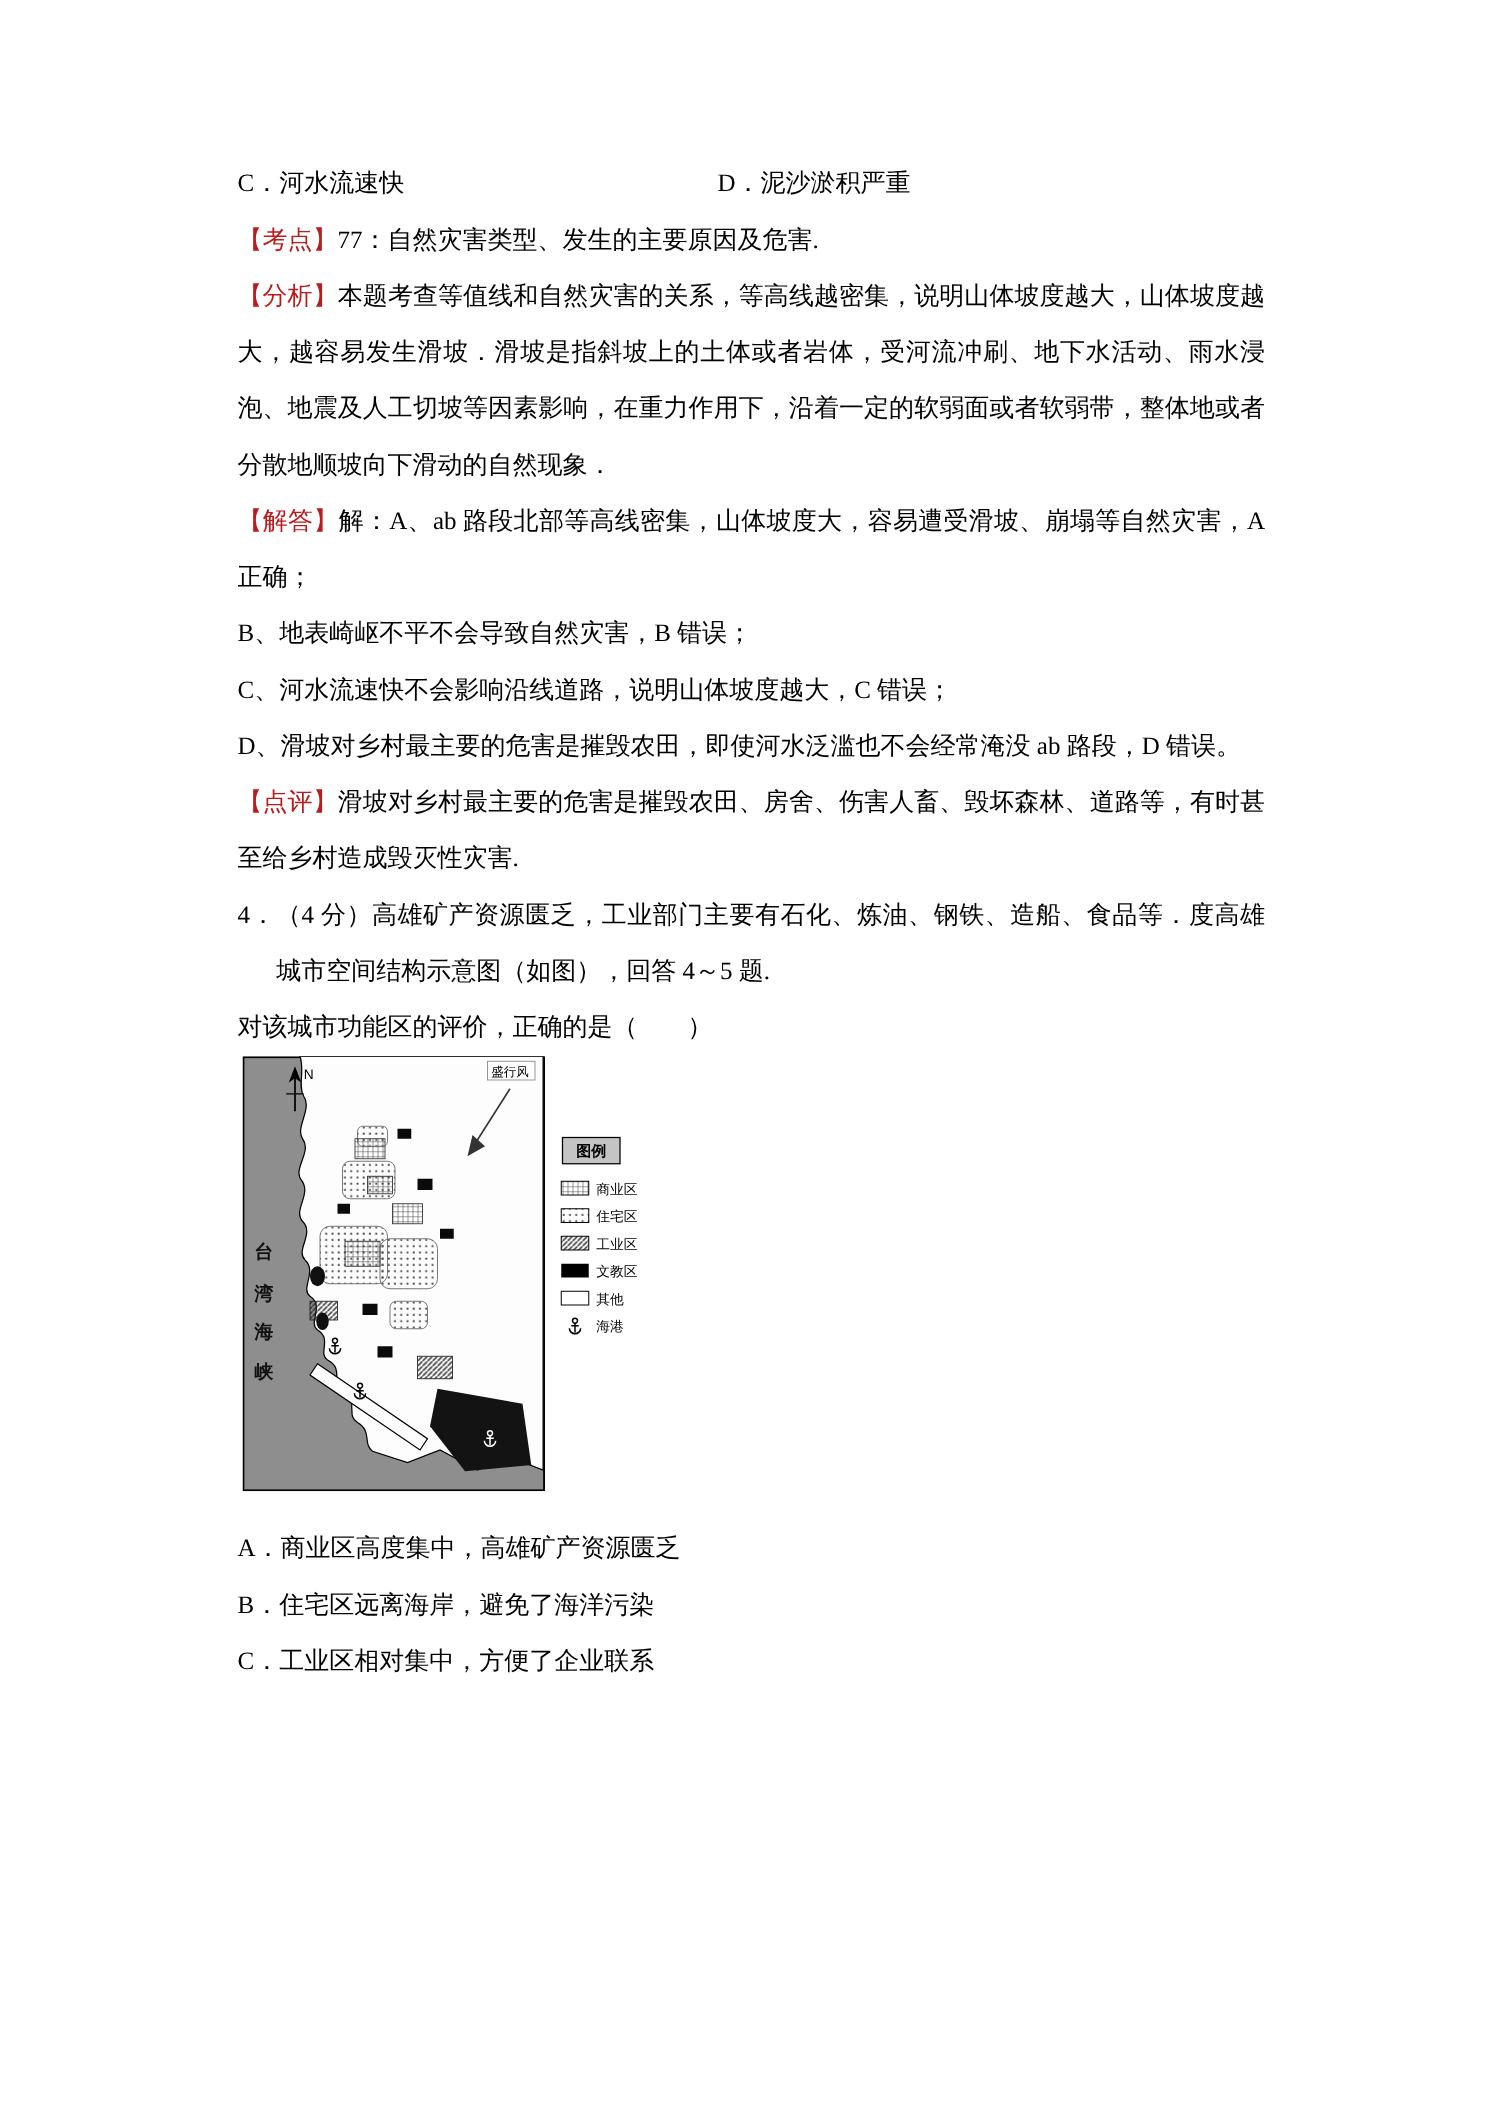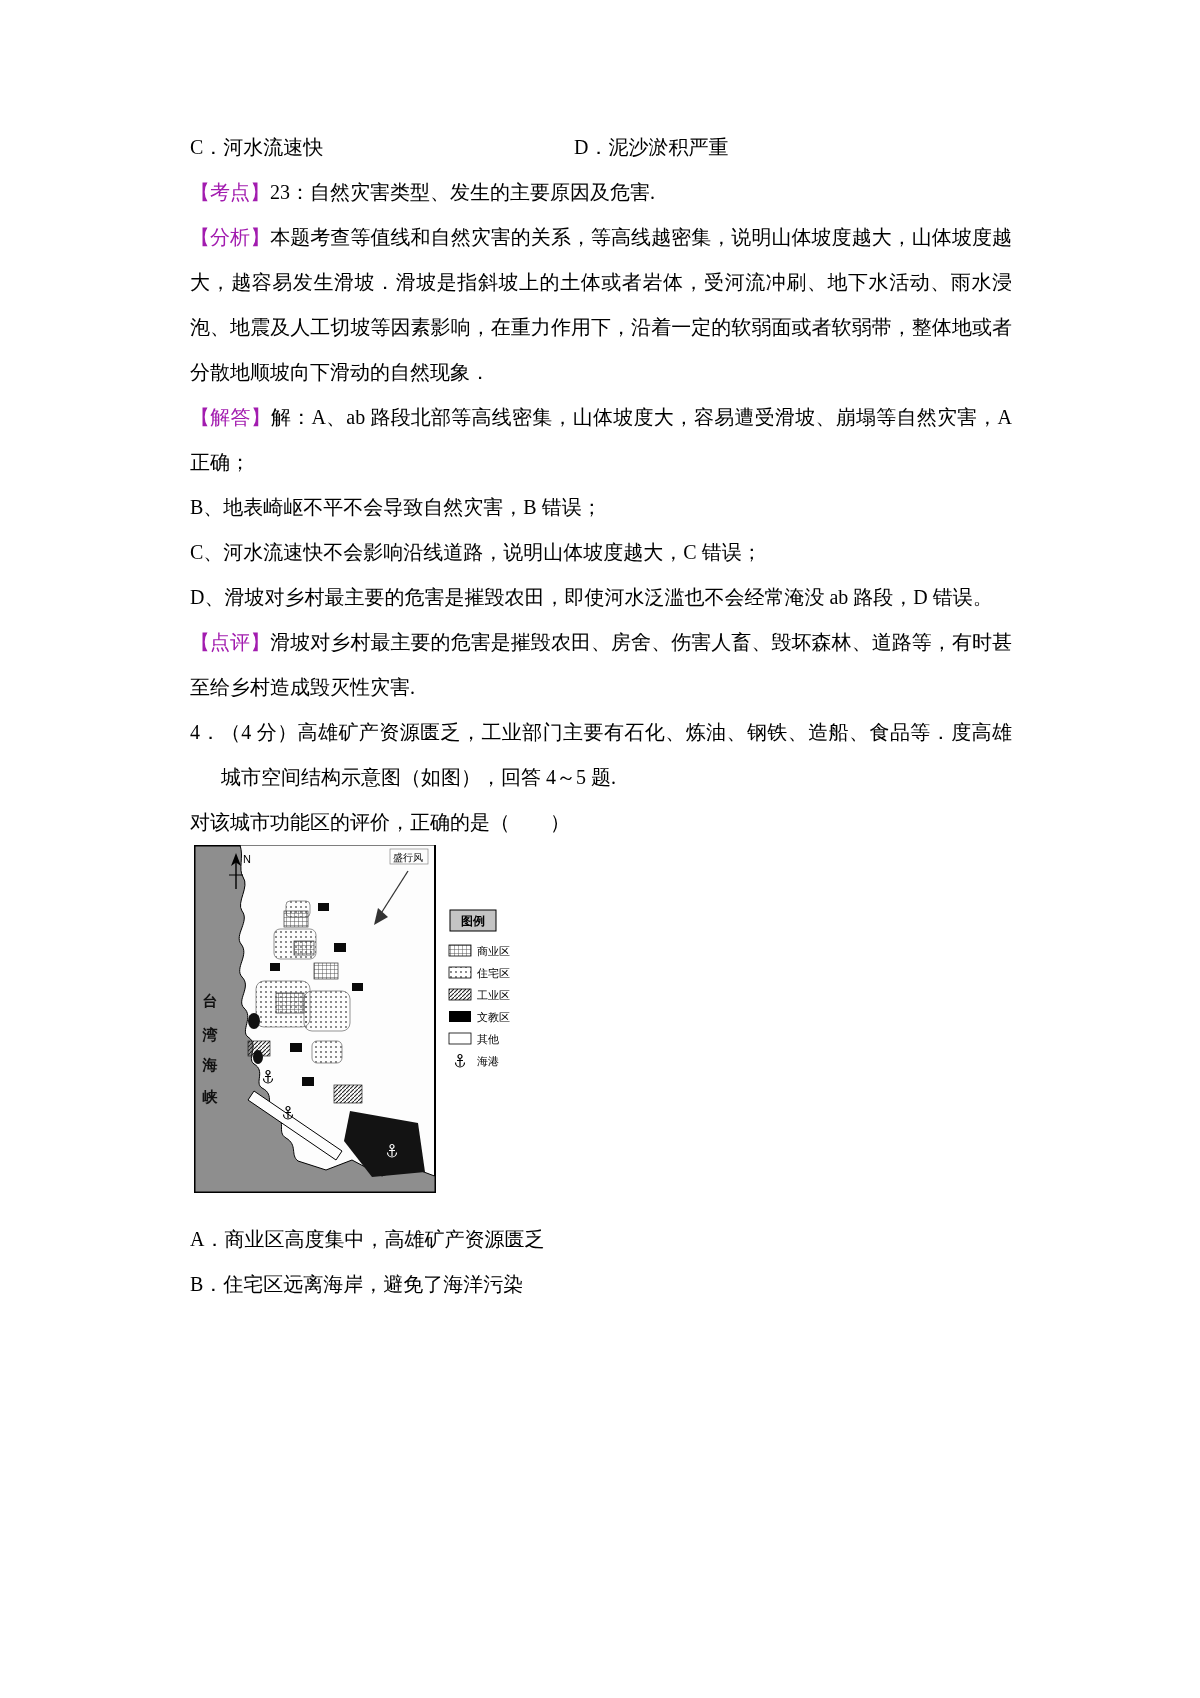--- a/index.html
+++ b/index.html
@@ -1,40 +1,40 @@
 <!DOCTYPE html>
 <html><head>
 <meta charset="utf-8">
 <style>
   html,body{margin:0;padding:0;background:#ffffff;}
   body{width:1200px;height:1698px;font-family:"Liberation Serif","DejaVu Serif",serif;color:#000;}
   .page{position:relative;width:1200px;height:1698px;background:#fff;overflow:hidden;}
   .content{position:absolute;left:190px;top:125px;width:822px;font-size:20px;}
   p.line{margin:0;line-height:45px;text-align:justify;}
-  .blue{color:#a21caf;}
+  .blue{color:#b91c1c;}
   .optc{display:inline-block;width:384px;}
   .q4stem{margin-left:-31px;padding-left:31px;text-indent:-31px;}
   .figure{position:relative;width:344px;height:348px;margin:0 0 24px 4px;}
   .sea-label{
     position:absolute;left:8px;top:136px;
     writing-mode:vertical-rl;text-orientation:upright;
     font-size:15px;letter-spacing:32px;color:#111;font-weight:bold;
     line-height:1;
   }
   svg text{font-family:"Liberation Sans","DejaVu Sans",sans-serif;}
 </style>
 </head>
 <body>
 
 <div class="page">
   <div class="content">
 
     <p class="line"><span class="optc">C．河水流速快</span><span>D．泥沙淤积严重</span></p>
 
-    <p class="line"><span class="blue">【考点】</span><span>23：自然灾害类型、发生的主要原因及危害.</span></p>
+    <p class="line"><span class="blue">【考点】</span><span>77：自然灾害类型、发生的主要原因及危害.</span></p>
 
     <p class="line"><span class="blue">【分析】</span><span>本题考查等值线和自然灾害的关系，等高线越密集，说明山体坡度越大，山体坡度越大，越容易发生滑坡．滑坡是指斜坡上的土体或者岩体，受河流冲刷、地下水活动、雨水浸泡、地震及人工切坡等因素影响，在重力作用下，沿着一定的软弱面或者软弱带，整体地或者分散地顺坡向下滑动的自然现象．</span></p>
 
     <p class="line"><span class="blue">【解答】</span><span>解：A、ab 路段北部等高线密集，山体坡度大，容易遭受滑坡、崩塌等自然灾害，A 正确；</span></p>
     <p class="line">B、地表崎岖不平不会导致自然灾害，B 错误；</p>
     <p class="line">C、河水流速快不会影响沿线道路，说明山体坡度越大，C 错误；</p>
     <p class="line">D、滑坡对乡村最主要的危害是摧毁农田，即使河水泛滥也不会经常淹没 ab 路段，D 错误。</p>
 
     <p class="line"><span class="blue">【点评】</span><span>滑坡对乡村最主要的危害是摧毁农田、房舍、伤害人畜、毁坏森林、道路等，有时甚至给乡村造成毁灭性灾害.</span></p>
 
@@ -145,15 +145,16 @@
           <use href="#anchorG" transform="translate(266,216)" color="#000"></use>
           <text x="283" y="220" font-size="11" fill="#000">海港</text>
         </g>
       </svg>
 
       <div class="sea-label">台湾海峡</div>
     </div>
 
     <p class="line">A．商业区高度集中，高雄矿产资源匮乏</p>
     <p class="line">B．住宅区远离海岸，避免了海洋污染</p>
+    <p class="line">C．工业区相对集中，方便了企业联系</p>
 
   </div>
 </div>
 
 </body></html>

